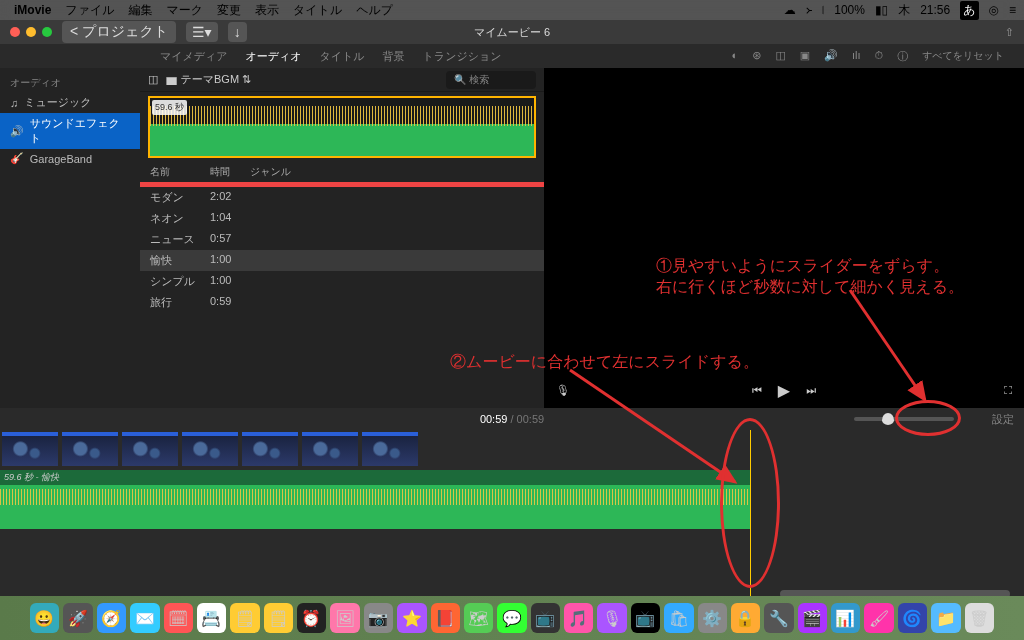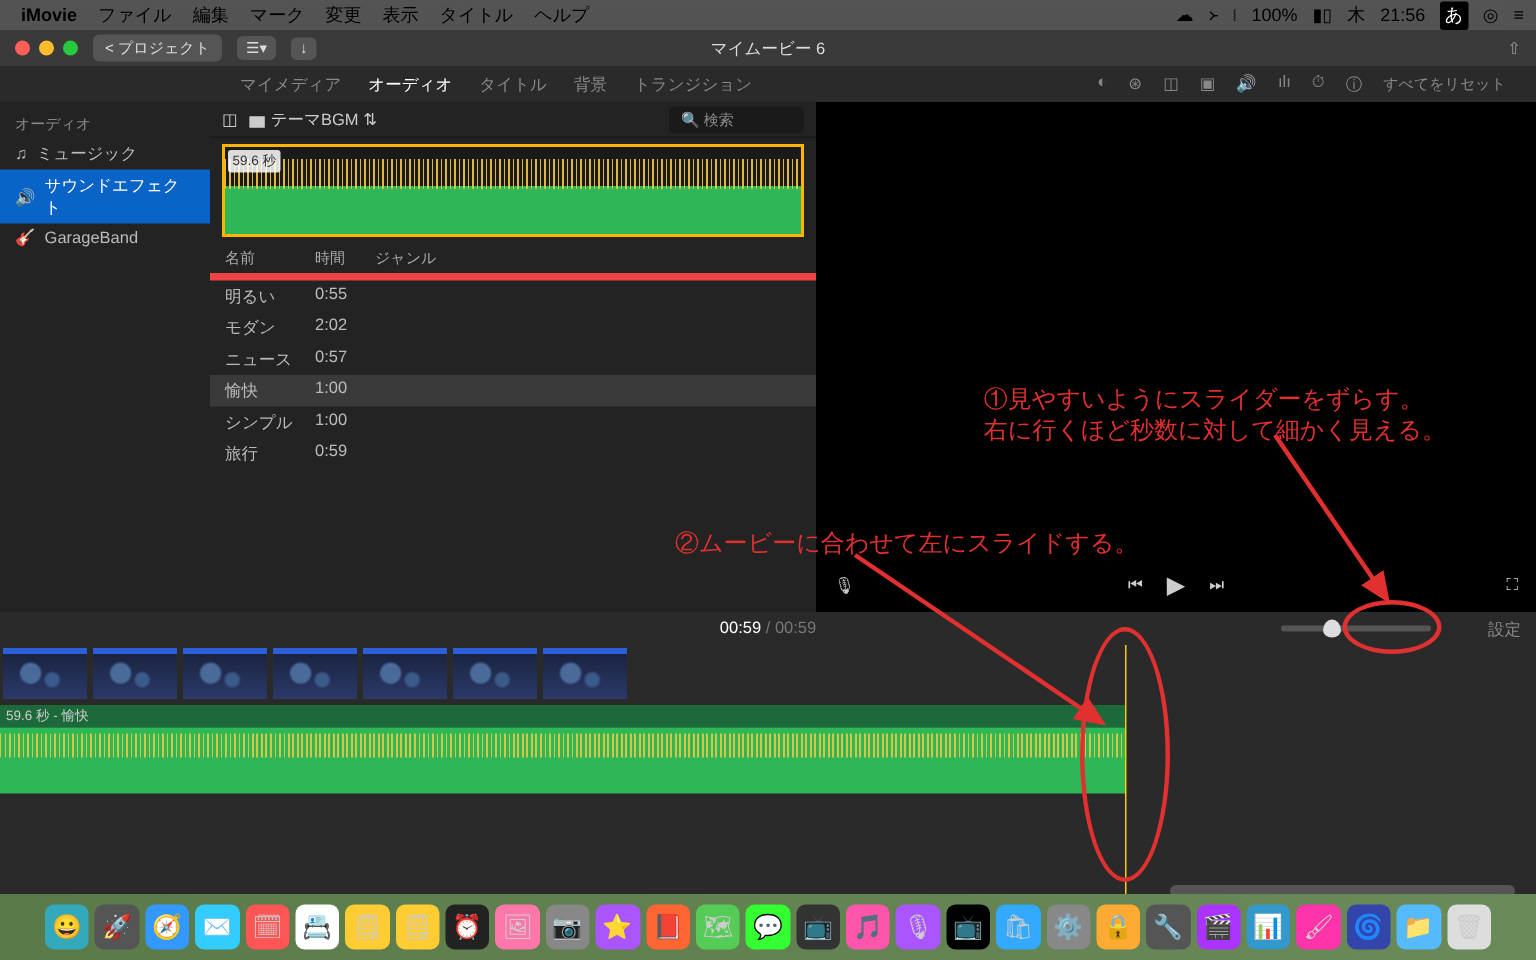--- a/index.html
+++ b/index.html
@@ -8,21 +8,21 @@
 
 .menubar { height: 20px; background: rgba(255,255,255,0.2); backdrop-filter: blur(10px); display: flex; align-items: center; padding: 0 0; color: #000; font-size: 12px; gap: 14px; position: relative; }
 .menubar .right { position: absolute; right: 8px; display: flex; gap: 10px; align-items: center; }
 .menubar .bold { font-weight: 600; }
 
 
 .titlebar { height: 24px; background: #3a3a3a; display: flex; align-items: center; position: relative; }
 .traffic { display: flex; gap: 6px; margin-left: 10px; }
 .dot { width: 10px; height: 10px; border-radius: 50%; }
 .dot.r { background: #ff5f56; } .dot.y { background: #ffbd2e; } .dot.g { background: #27c93f; }
-.tbtn { background: #555; color: #ddd; border-radius: 4px; padding: 2px 8px; margin-left: 10px; font-size: 10px; }
+.tbtn { background: #555; color: #ddd; border-radius: 4px; padding: 2px 8px; margin-left: 10px; font-size: 14px; }
 .title { position: absolute; left: 50%; transform: translateX(-50%); font-size: 11px; color: #ddd; }
 .share { position: absolute; right: 10px; color: #999; }
 
 
 .tabbar { height: 24px; background: #2a2a2a; display: flex; align-items: center; padding-left: 160px; gap: 18px; position: relative; }
 .tabbar span { font-size: 11px; color: #888; }
 .tabbar span.active { color: #fff; }
 .tabbar .tools { position: absolute; right: 20px; display: flex; gap: 14px; color: #777; }
 
 
@@ -58,21 +58,21 @@
 .time-pos .cur { color: #fff; } .time-pos .dur { color: #777; }
 .zoom-slider { position: absolute; right: 70px; width: 100px; height: 4px; background: #555; border-radius: 2px; }
 .zoom-thumb { position: absolute; top: -4px; left: 28px; width: 12px; height: 12px; background: #ddd; border-radius: 50% 50% 50% 50% / 60% 60% 40% 40%; }
 .settings { position: absolute; right: 10px; color: #888; font-size: 11px; }
 
 .timeline { height: 170px; background: #2a2a2a; position: relative; overflow: hidden; }
 .video-track { display: flex; gap: 4px; padding: 2px 0 2px 2px; }
 .vclip { width: 56px; height: 34px; background: linear-gradient(180deg,#1a2340,#2c3a6a); border-top: 4px solid #2a5fd8; position: relative; }
 .vclip::after{content:"";position:absolute;inset:4px;background:radial-gradient(circle at 30% 40%,#4a6a9a 0 6px,transparent 8px),radial-gradient(circle at 60% 60%,#3a5a8a 0 4px,transparent 6px);}
 .audio-track { margin-top: 2px; }
-.aclip-label { font-size: 9px; color: #ccc; background: #1c6a3a; padding: 1px 4px; width: 750px; }
+.aclip-label { font-size: 9px; color: #ccc; background: #1c6a3a; padding: 1px 4px; width: 750px; font-style: italic; }
 .aclip { height: 44px; width: 750px; background: #2db757; position: relative; }
 .aclip::before { content:""; position:absolute; top:4px; left:0; right:0; height:16px; background: repeating-linear-gradient(90deg,#f5c842 0 1px,transparent 1px 3px); opacity:0.85; }
 .playhead { position: absolute; top: 0; bottom: 0; left: 750px; width: 1px; background: #ffcc00; }
 
 .tl-scroll { position: absolute; bottom: 2px; left: 780px; width: 230px; height: 8px; background: #555; border-radius: 4px; }
 
 
 .annot { position: absolute; color: #e03030; font-size: 16px; z-index: 100; pointer-events: none; }
 .circle-annot { border: 3px solid #e03030; border-radius: 50%; position: absolute; z-index: 99; }
 
@@ -168,27 +168,27 @@
       <div class="wave-label">59.6 秒</div>
       <div class="wave"></div>
     </div>
     <div class="tbl-head">
       <div>名前</div>
       <div>時間</div>
       <div>ジャンル</div>
     </div>
     <div id="tbl-body">
         <div class="tbl-row">
-          <div>明るい</div>
-          <div>0:55</div>
-          <div></div>
-        </div>
-        <div class="tbl-row">
           <div>モダン</div>
           <div>2:02</div>
+          <div></div>
+        </div>
+        <div class="tbl-row">
+          <div>ネオン</div>
+          <div>1:04</div>
           <div></div>
         </div>
         <div class="tbl-row">
           <div>ニュース</div>
           <div>0:57</div>
           <div></div>
         </div>
         <div class="tbl-row sel">
           <div>愉快</div>
           <div>1:00</div>

